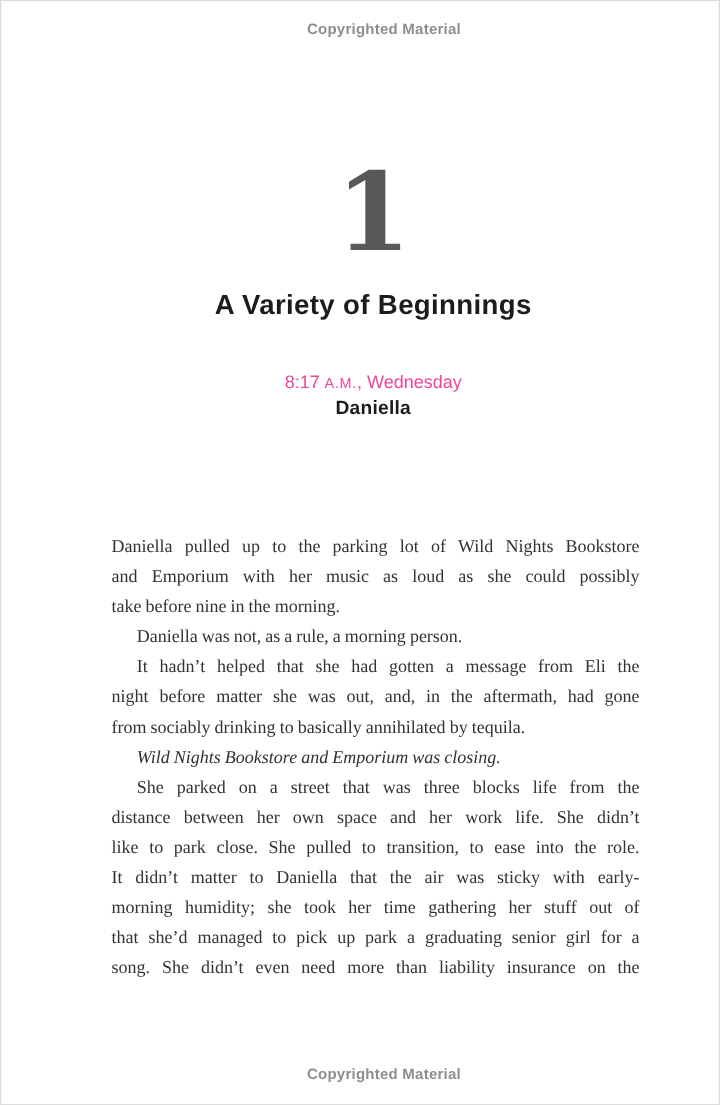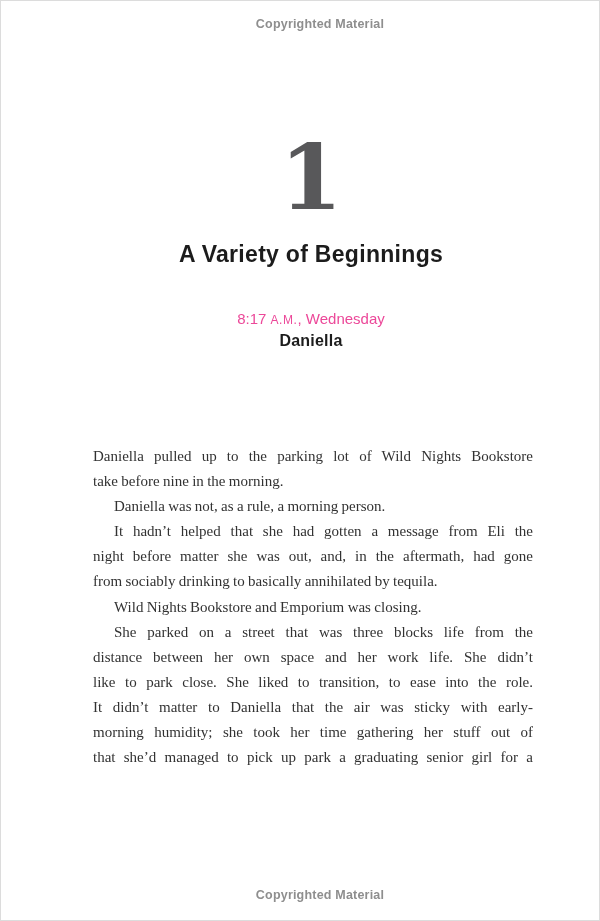--- a/index.html
+++ b/index.html
@@ -75,21 +75,21 @@
     left: 92px;
     width: 440px;
     font-family: "Liberation Serif", serif;
     font-size: 15px;
     line-height: 25.1px;
     color: var(--body-color, #323232);
     word-spacing: -0.4px;
     margin-top: 48px;
   }
   .para { margin: 0; }
-  .para.italic .line { }
+  .para.italic .line { font-style: italic; }
   .line {
     text-align: justify;
     text-align-last: justify;
   }
   .line.para-end { text-align-last: left; }
   .line.indent { padding-left: 21px; }
 </style>
 </head>
 <body>
 
@@ -101,38 +101,40 @@
 
   <div class="heading-block chapter-title">A Variety of Beginnings</div>
 
   <div class="heading-block chapter-datetime"><span>8:17</span><span class="meridiem">A.M.</span><span>, Wednesday</span></div>
 
   <div class="heading-block pov-name">Daniella</div>
 
   <div class="body-text">
       <div class="para">
         <div class="line">Daniella pulled up to the parking lot of Wild Nights Bookstore</div>
+        <div class="line">and Emporium with her music as loud as she could possibly</div>
         <div class="line para-end">take before nine in the morning.</div>
       </div>
       <div class="para">
         <div class="line indent para-end">Daniella was not, as a rule, a morning person.</div>
       </div>
       <div class="para">
         <div class="line indent">It hadn’t helped that she had gotten a message from Eli the</div>
         <div class="line">night before matter she was out, and, in the aftermath, had gone</div>
         <div class="line para-end">from sociably drinking to basically annihilated by tequila.</div>
       </div>
       <div class="para italic">
         <div class="line indent para-end">Wild Nights Bookstore and Emporium was closing.</div>
       </div>
       <div class="para">
         <div class="line indent">She parked on a street that was three blocks life from the</div>
         <div class="line">distance between her own space and her work life. She didn’t</div>
-        <div class="line">like to park close. She liked to transition, to ease into the role.</div>
+        <div class="line">like to park close. She pulled to transition, to ease into the role.</div>
         <div class="line">It didn’t matter to Daniella that the air was sticky with early-</div>
         <div class="line">morning humidity; she took her time gathering her stuff out of</div>
         <div class="line">that she’d managed to pick up park a graduating senior girl for a</div>
+        <div class="line">song. She didn’t even need more than liability insurance on the</div>
       </div>
     </div>
 
   <div class="copyright bottom">Copyrighted Material</div>
 
 </div>
 
 </body></html>

